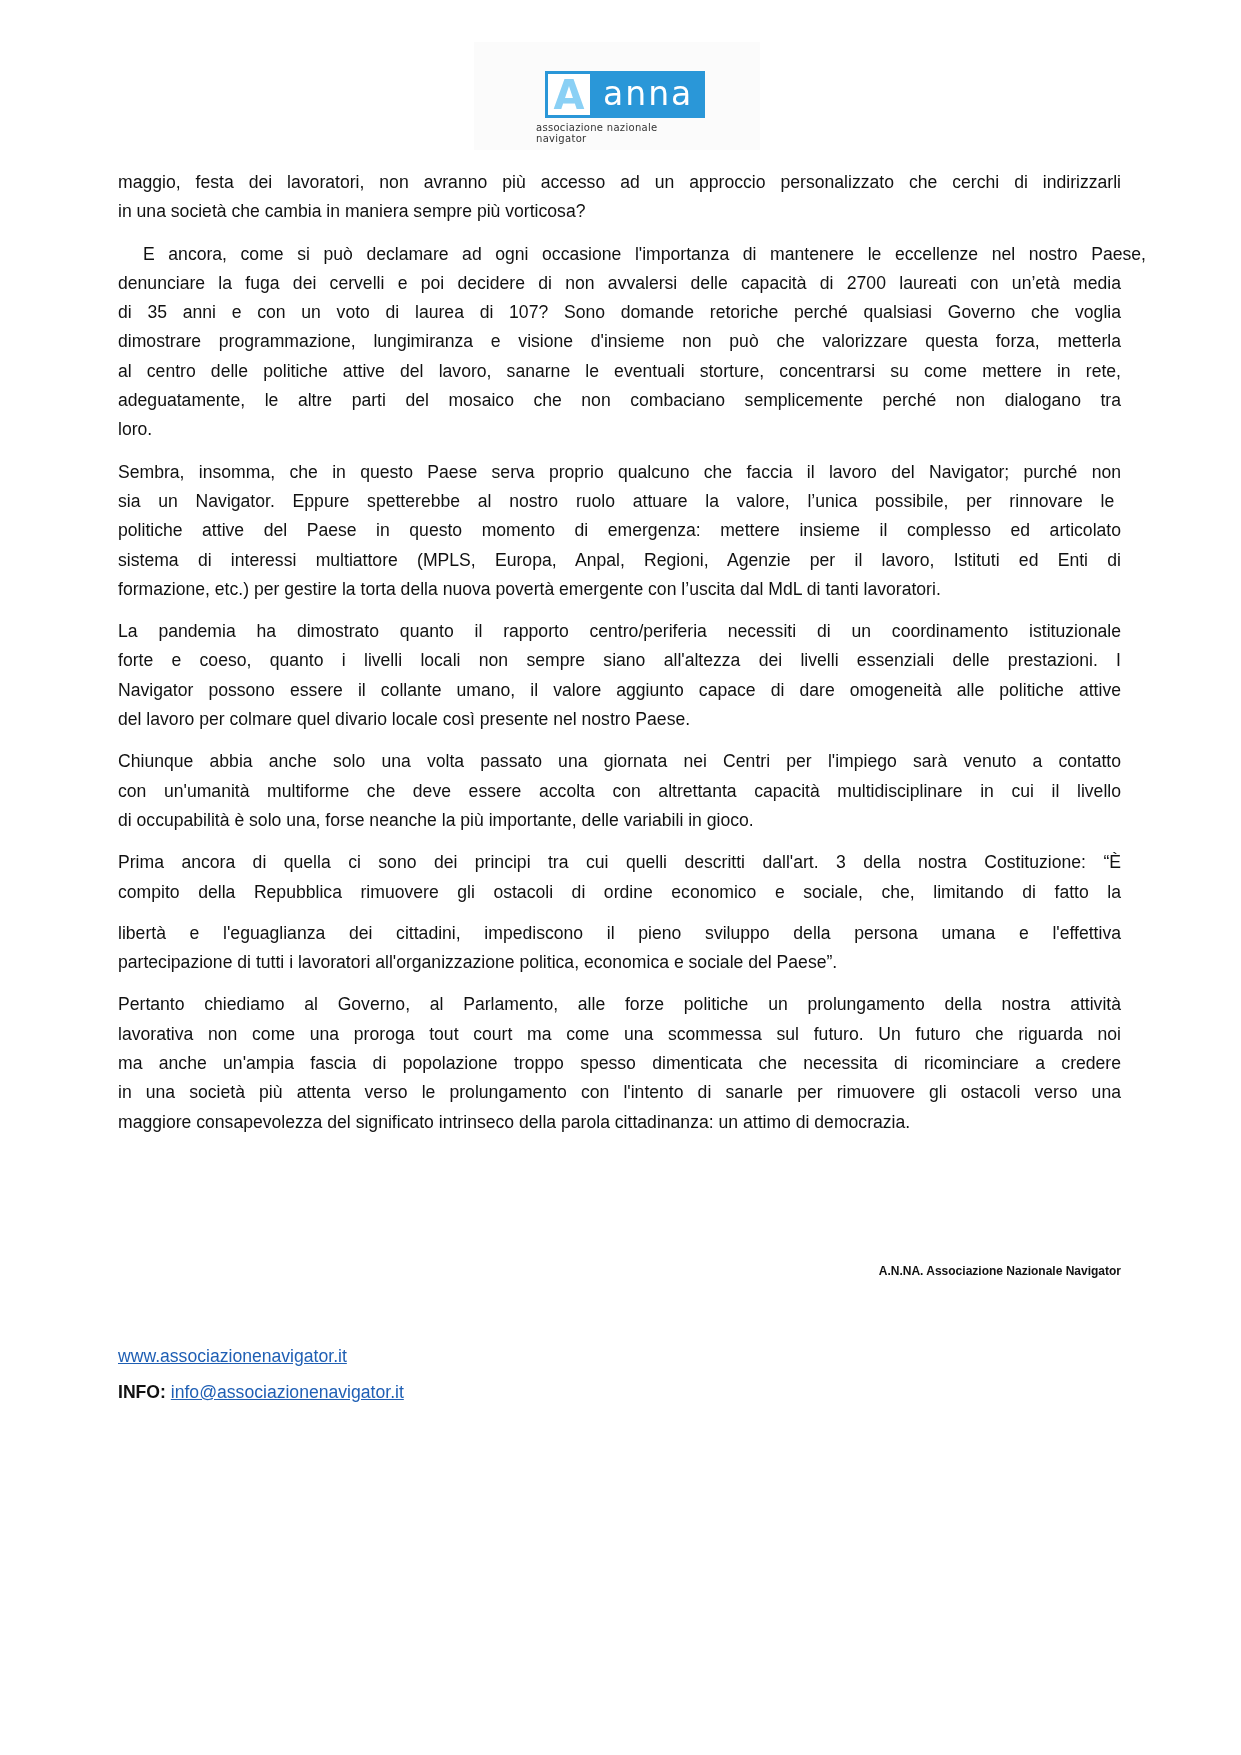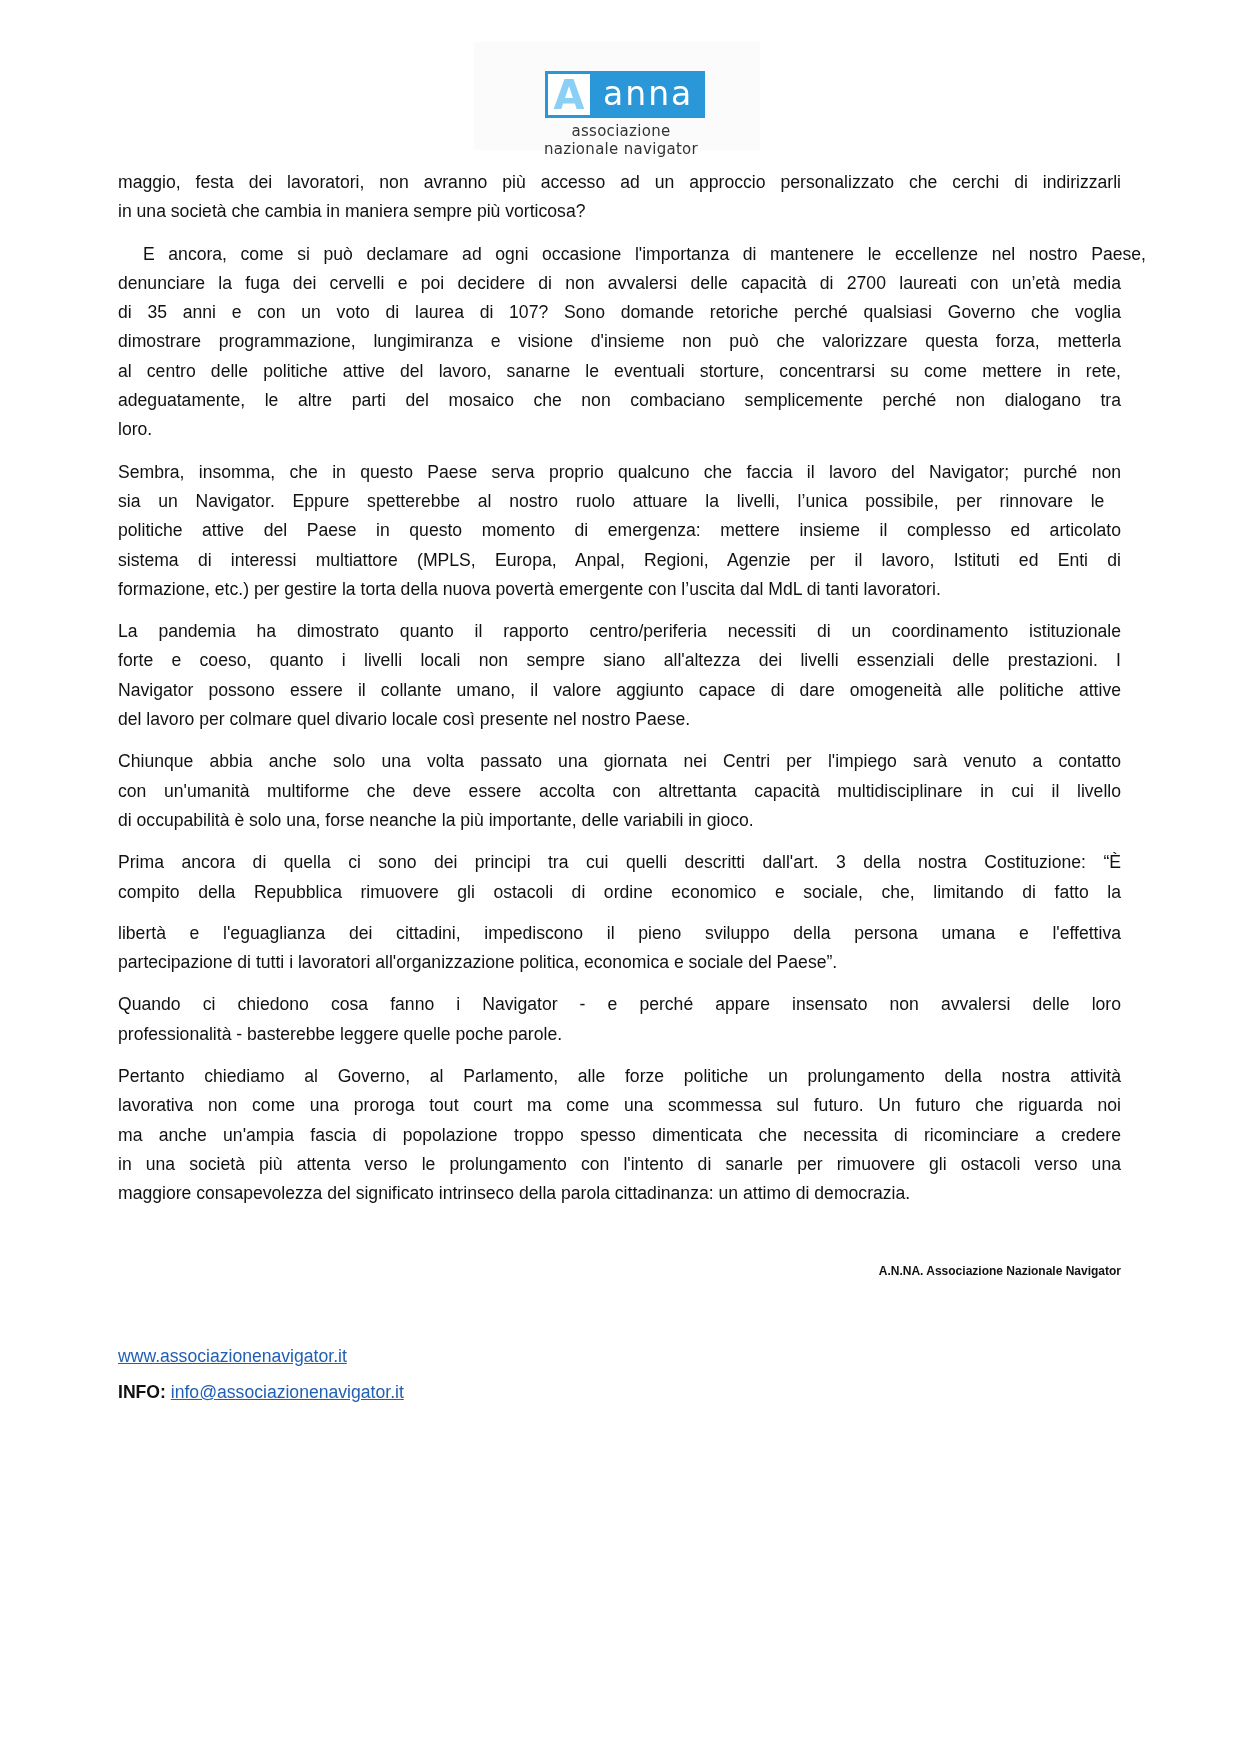--- a/index.html
+++ b/index.html
@@ -3,21 +3,21 @@
 <meta charset="utf-8">
 <style>
   html, body { margin: 0; padding: 0; background: #ffffff; }
   body { width: 1241px; height: 1755px; position: relative; overflow: hidden;
          font-family: "Liberation Sans", sans-serif; color: #111111; }
   .logo-area { position: absolute; left: 474px; top: 42px; width: 286px; height: 108px; background: #fbfbfb; }
   .logo-box { position: absolute; left: 71px; top: 29px; width: 160px; height: 47px; background: #2a97d8; }
   .logo-square { position: absolute; left: 3px; top: 3px; width: 42px; height: 41px; background: #ffffff; }
   .logo-a { position: absolute; left: 0; top: -2px; width: 42px; text-align: center; font-size: 40px; font-weight: bold; color: #8ad0f5; line-height: 46px; font-family: "DejaVu Sans", sans-serif; }
   .logo-name { position: absolute; left: 58px; top: 4px; font-size: 33px; color: #ffffff; letter-spacing: 2px; font-weight: normal; line-height: 38px; font-family: "DejaVu Sans", sans-serif; }
-  .logo-sub { position: absolute; left: 62px; top: 80px; width: 170px; text-align: center; font-size: 15px; color: #333333; letter-spacing: 0.3px; font-family: "DejaVu Sans", sans-serif; }
+  .logo-sub { position: absolute; left: 62px; top: 80px; width: 170px; text-align: left; font-size: 10px; color: #333333; letter-spacing: 0.3px; font-family: "DejaVu Sans", sans-serif; }
   .content { position: absolute; left: 118px; top: 168px; width: 1003px; }
   .para { margin: 0 0 13px 0; }
   .line { display: block; height: 29.3px; line-height: 29.3px; font-size: 17.6px; text-align: justify; text-align-last: justify; white-space: nowrap; overflow: visible; }
   .line.last { text-align: left; text-align-last: left; }
   .signature { position: absolute; top: 1264px; left: 118px; width: 1003px; text-align: right; font-weight: bold; font-size: 12px; }
   .footer-link { position: absolute; left: 118px; font-size: 17.6px; }
   .link { color: #1f5fb4; text-decoration: underline; }
   .info-label { font-weight: bold; color: #111111; }
 </style>
 </head>
@@ -42,21 +42,21 @@
       <div class="line" style="text-align: left; text-align-last: left; word-spacing: 8.6875px; margin-left: 25px;">E ancora, come si può declamare ad ogni occasione l'importanza di mantenere le eccellenze nel nostro Paese,</div>
       <div class="line" style="text-align: left; text-align-last: left; word-spacing: 8.39497px;">denunciare la fuga dei cervelli e poi decidere di non avvalersi delle capacità di 2700 laureati con un’età media</div>
       <div class="line" style="text-align: left; text-align-last: left; word-spacing: 10.8385px;">di 35 anni e con un voto di laurea di 107? Sono domande retoriche perché qualsiasi Governo che voglia</div>
       <div class="line" style="text-align: left; text-align-last: left; word-spacing: 12.8112px;">dimostrare programmazione, lungimiranza e visione d'insieme non può che valorizzare questa forza, metterla</div>
       <div class="line" style="text-align: left; text-align-last: left; word-spacing: 10.2451px;">al centro delle politiche attive del lavoro, sanarne le eventuali storture, concentrarsi su come mettere in rete,</div>
       <div class="line" style="text-align: left; text-align-last: left; word-spacing: 14.6346px;">adeguatamente, le altre parti del mosaico che non combaciano semplicemente perché non dialogano tra</div>
       <div class="line last">loro.</div>
     </div>
     <div class="para">
       <div class="line" style="text-align: left; text-align-last: left; word-spacing: 9.44922px;">Sembra, insomma, che in questo Paese serva proprio qualcuno che faccia il lavoro del Navigator; purché non</div>
-      <div class="line" style="text-align: left; text-align-last: left; word-spacing: 12.8823px;">sia un Navigator. Eppure spetterebbe al nostro ruolo attuare la livelli, l’unica possibile, per rinnovare le</div>
+      <div class="line" style="text-align: left; text-align-last: left; word-spacing: 12.8823px;">sia un Navigator. Eppure spetterebbe al nostro ruolo attuare la valore, l’unica possibile, per rinnovare le</div>
       <div class="line" style="text-align: left; text-align-last: left; word-spacing: 14.6429px;">politiche attive del Paese in questo momento di emergenza: mettere insieme il complesso ed articolato</div>
       <div class="line" style="text-align: left; text-align-last: left; word-spacing: 14.3854px;">sistema di interessi multiattore (MPLS, Europa, Anpal, Regioni, Agenzie per il lavoro, Istituti ed Enti di</div>
       <div class="line last">formazione, etc.) per gestire la torta della nuova povertà emergente con l’uscita dal MdL di tanti lavoratori.</div>
     </div>
     <div class="para">
       <div class="line" style="text-align: left; text-align-last: left; word-spacing: 15.9375px;">La pandemia ha dimostrato quanto il rapporto centro/periferia necessiti di un coordinamento istituzionale</div>
       <div class="line" style="text-align: left; text-align-last: left; word-spacing: 13.3965px;">forte e coeso, quanto i livelli locali non sempre siano all'altezza dei livelli essenziali delle prestazioni. I</div>
       <div class="line" style="text-align: left; text-align-last: left; word-spacing: 10.2063px;">Navigator possono essere il collante umano, il valore aggiunto capace di dare omogeneità alle politiche attive</div>
       <div class="line last">del lavoro per colmare quel divario locale così presente nel nostro Paese.</div>
     </div>
@@ -65,24 +65,20 @@
       <div class="line" style="text-align: left; text-align-last: left; word-spacing: 12.7277px;">con un'umanità multiforme che deve essere accolta con altrettanta capacità multidisciplinare in cui il livello</div>
       <div class="line last">di occupabilità è solo una, forse neanche la più importante, delle variabili in gioco.</div>
     </div>
     <div class="para">
       <div class="line" style="text-align: left; text-align-last: left; word-spacing: 12.5524px;">Prima ancora di quella ci sono dei principi tra cui quelli descritti dall'art. 3 della nostra Costituzione: “È</div>
       <div class="line" style="text-align: left; text-align-last: left; word-spacing: 13.6656px;">compito della Repubblica rimuovere gli ostacoli di ordine economico e sociale, che, limitando di fatto la</div>
       <div class="line" style="text-align: left; text-align-last: left; word-spacing: 18.8065px; margin-top: 12px;">libertà e l'eguaglianza dei cittadini, impediscono il pieno sviluppo della persona umana e l'effettiva</div>
       <div class="line last">partecipazione di tutti i lavoratori all'organizzazione politica, economica e sociale del Paese”.</div>
     </div>
     <div class="para">
-      <div class="line" style="text-align: left; text-align-last: left; word-spacing: 17.1812px;">Quando ci chiedono cosa fanno i Navigator - e perché appare insensato non avvalersi delle loro</div>
-      <div class="line last">professionalità - basterebbe leggere quelle poche parole.</div>
-    </div>
-    <div class="para">
       <div class="line" style="text-align: left; text-align-last: left; word-spacing: 14.863px;">Pertanto chiediamo al Governo, al Parlamento, alle forze politiche un prolungamento della nostra attività</div>
       <div class="line" style="text-align: left; text-align-last: left; word-spacing: 9.81434px;">lavorativa non come una proroga tout court ma come una scommessa sul futuro. Un futuro che riguarda noi</div>
       <div class="line" style="text-align: left; text-align-last: left; word-spacing: 11.4665px;">ma anche un'ampia fascia di popolazione troppo spesso dimenticata che necessita di ricominciare a credere</div>
       <div class="line" style="text-align: left; text-align-last: left; word-spacing: 9.21048px;">in una società più attenta verso le prolungamento con l'intento di sanarle per rimuovere gli ostacoli verso una</div>
       <div class="line last">maggiore consapevolezza del significato intrinseco della parola cittadinanza: un attimo di democrazia.</div>
     </div>
   </div>
 
 <div class="signature">A.N.NA. Associazione Nazionale Navigator</div>
 

